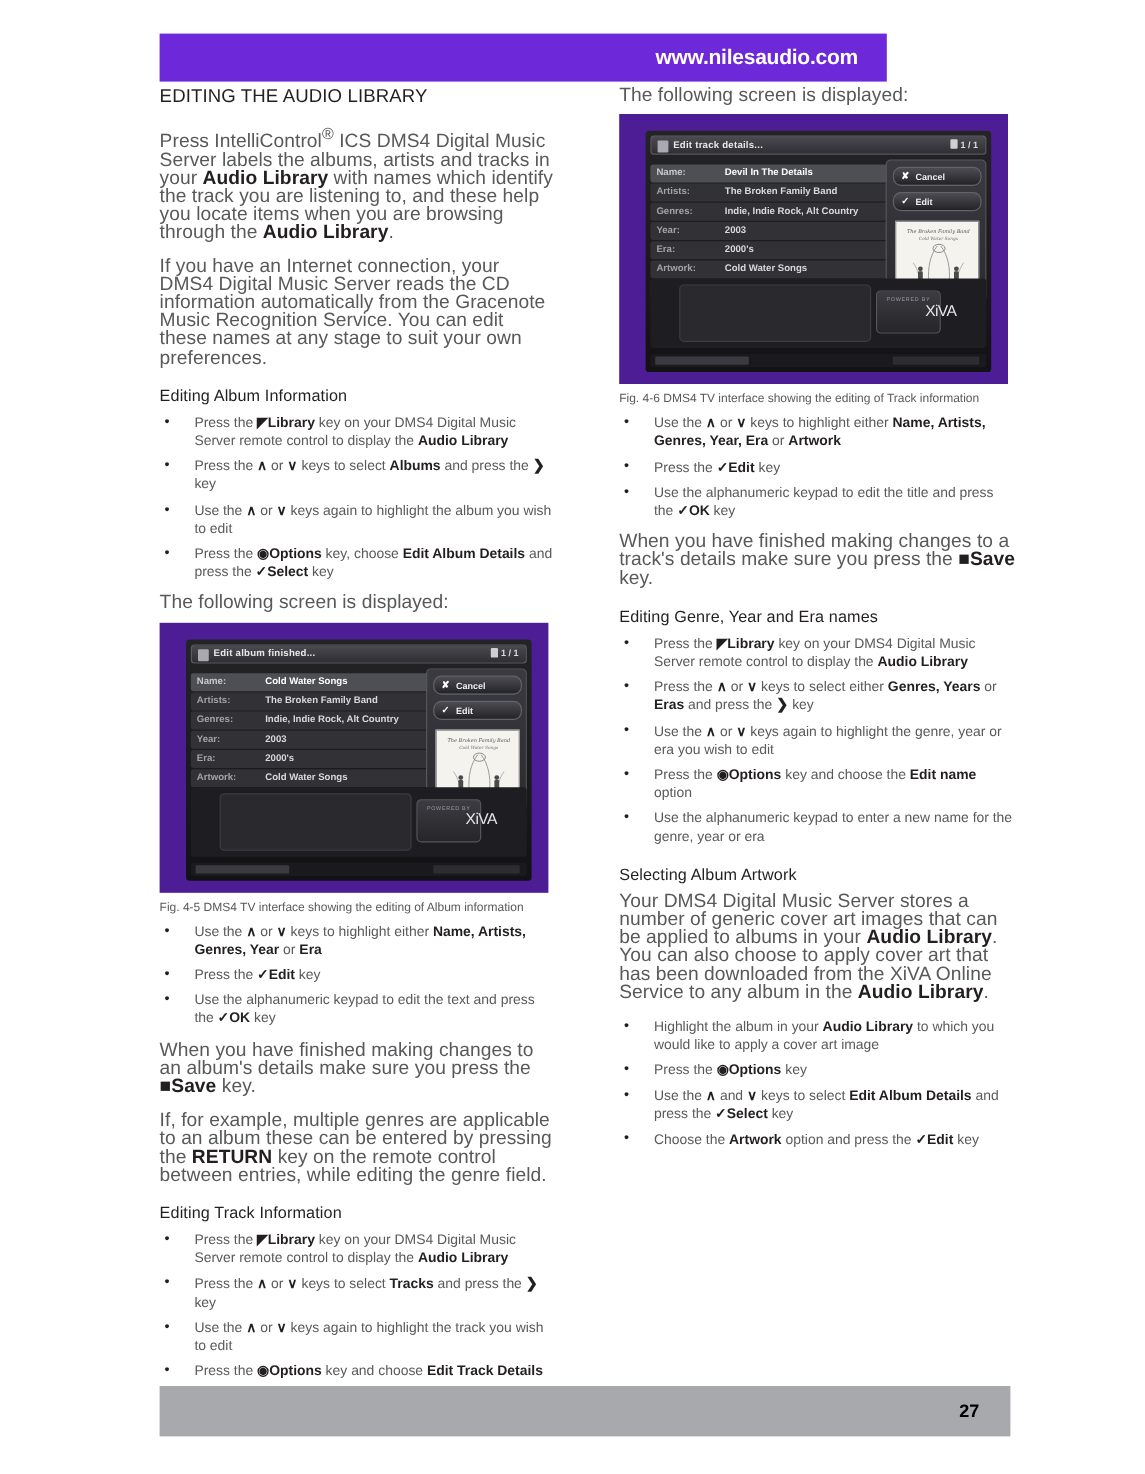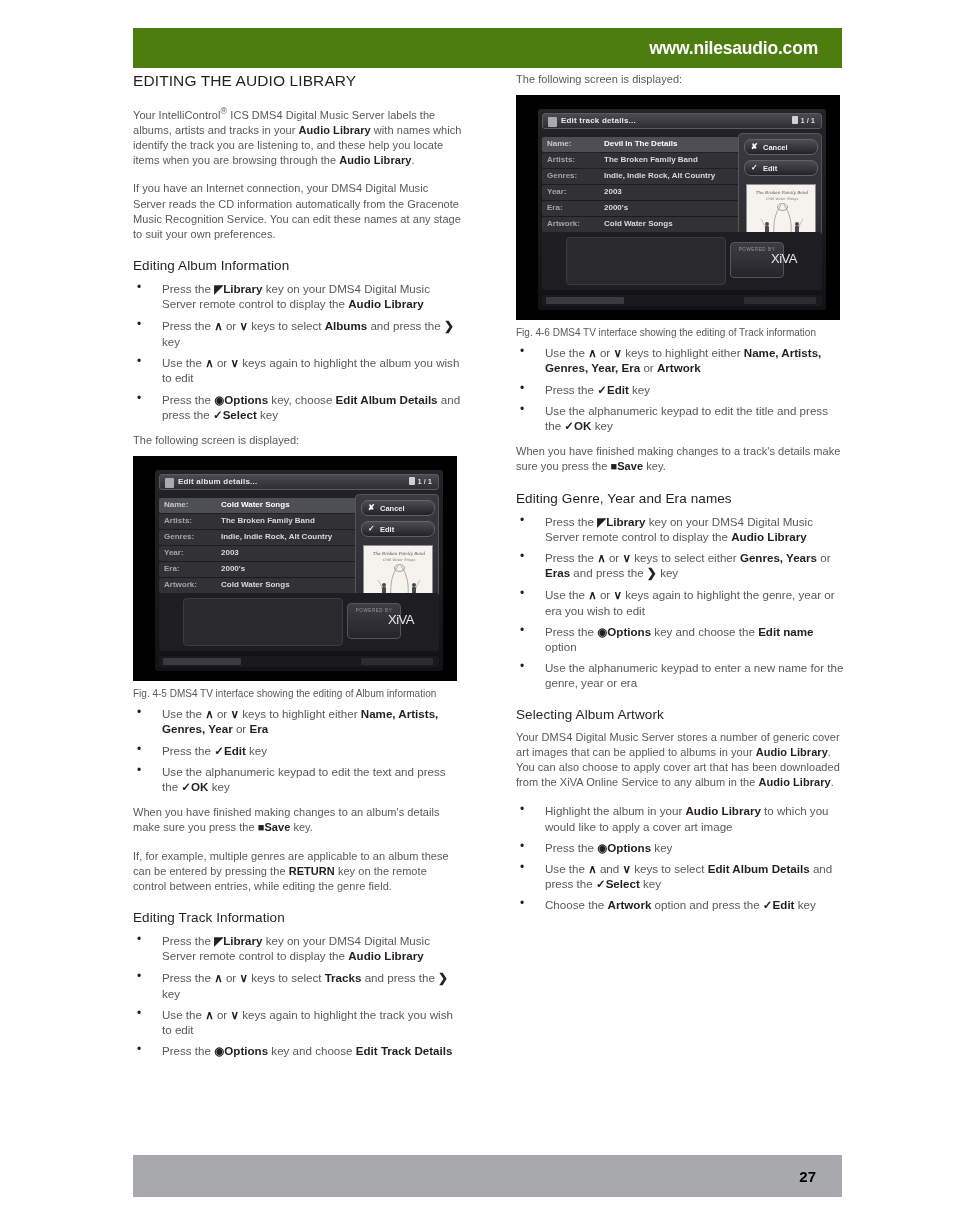--- a/index.html
+++ b/index.html
@@ -17,22 +17,22 @@
   .page {
     position: absolute;
     left: 0; top: 0;
     width: 954px; height: 1228px;
   }
 
   
   .header-bar {
     position: absolute;
     left: 133px; top: 28px;
-    width: 709px; height: 40px;
-    background: #4d7c0f;
+    width: 606px; height: 40px;
+    background: #6d28d9;
   }
   .header-url {
     position: absolute;
     right: 24px; top: 50%;
     transform: translateY(-50%);
     color: #ffffff;
     font-size: 17.5px;
     font-weight: bold;
     letter-spacing: -0.2px;
   }
@@ -71,21 +71,21 @@
   }
   h2.section-title {
     margin: 16px 0 8px 0;
     font-size: 13.5px;
     font-weight: normal;
     color: #231f20;
     letter-spacing: 0.1px;
   }
   p.para {
     margin: 0 0 13px 0;
-    font-size: 11px;
+    font-size: 16px;
     line-height: 15.2px;
     color: #58595b;
     letter-spacing: 0.05px;
   }
   p.para.tight { margin-bottom: 8px; }
   p.para b { color: #231f20; font-weight: bold; }
 
   ul.bullets {
     margin: 0 0 11px 0;
     padding: 0;
@@ -109,21 +109,21 @@
   ul.bullets li b { color: #231f20; font-weight: bold; }
 
   .gl { font-weight: bold; color: #231f20; }
   .gl-arrow { font-size: 12px; }
 
   
   .figure { margin: 4px 0 6px 0; }
   .tvshot {
     position: relative;
     width: 324px; height: 225px;
-    background: #000000;
+    background: #4c1d95;
     overflow: hidden;
   }
   .tvshot.right { width: 324px; height: 225px; }
   .tv-inner {
     position: absolute;
     left: 22px; top: 14px;
     right: 14px; bottom: 10px;
     background: linear-gradient(180deg,#242427 0%, #1a1a1c 60%, #121214 100%);
     border-radius: 3px;
   }
@@ -301,21 +301,21 @@
 
   <div class="header-bar">
     <span class="header-url">www.nilesaudio.com</span>
   </div>
 
   <div class="col col-left">
 
     <h1 class="page-title">EDITING THE AUDIO LIBRARY</h1>
 
     <p class="para">
-      <span>Your IntelliControl</span><sup>®</sup><span> ICS DMS4 Digital Music Server labels the albums, artists and tracks in your </span><b>Audio Library</b><span> with names which identify the track you are listening to, and these help you locate items when you are browsing through the </span><b>Audio Library</b><span>.</span>
+      <span>Press IntelliControl</span><sup>®</sup><span> ICS DMS4 Digital Music Server labels the albums, artists and tracks in your </span><b>Audio Library</b><span> with names which identify the track you are listening to, and these help you locate items when you are browsing through the </span><b>Audio Library</b><span>.</span>
     </p>
 
     <p class="para">If you have an Internet connection, your DMS4 Digital Music Server reads the CD information automatically from the Gracenote Music Recognition Service.  You can edit these names at any stage to suit your own preferences.</p>
 
     <h2 class="section-title">Editing Album Information</h2>
 
     <ul class="bullets">
       <li>
         <span>Press the </span><span class="gl">◤</span><b>Library</b><span> key on your DMS4 Digital Music Server remote control to display the </span><b>Audio Library</b>
       </li>
@@ -331,21 +331,21 @@
     </ul>
 
     <p class="para tight">The following screen is displayed:</p>
 
     <div class="figure">
       <div class="tvshot">
         <div class="tv-inner">
 
           <div class="tv-titlebar">
             <span class="tt-icon"></span>
-            <span class="tt-text">Edit album details...</span>
+            <span class="tt-text">Edit album finished...</span>
             <span class="tt-page"><span class="pg-icon"></span><span>1 / 1</span></span>
           </div>
 
           <div class="tv-fields">
             <div class="tv-row sel">
               <span class="f-label">Name:</span>
               <span class="f-value">Cold Water Songs</span>
             </div>
             <div class="tv-row">
               <span class="f-label">Artists:</span>

